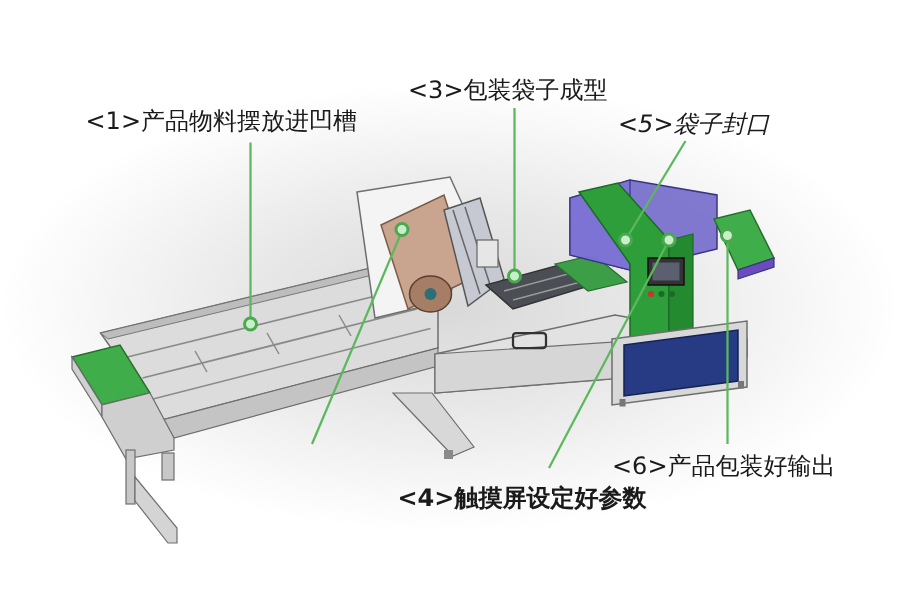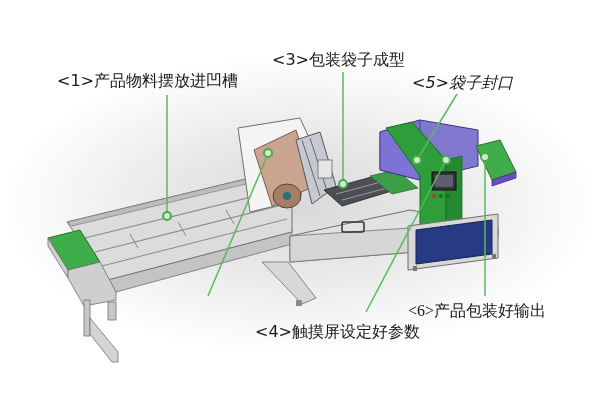--- a/index.html
+++ b/index.html
@@ -102,16 +102,16 @@
     <circle cx="417" cy="160" r="4"></circle>
     <circle cx="268" cy="153" r="4"></circle>
     <circle cx="446" cy="160" r="4"></circle>
     <circle cx="485" cy="157" r="4"></circle>
   </g>
 </svg>
 
 <div class="label" style="left:57px;top:72px;">&lt;1&gt;产品物料摆放进凹槽</div>
 <div class="label" style="left:272px;top:51px;">&lt;3&gt;包装袋子成型</div>
 <div class="label" style="left:412px;top:74px;font-style:italic;">&lt;5&gt;袋子封口</div>
-<div class="label" style="left:255px;top:323px;">&lt;4&gt;触摸屏设定好参数</div>
-<div class="label" style="left:408px;top:302px;font-family:Liberation Serif, serif;">&lt;6&gt;产品包装好输出</div>
+<div class="label" style="left:265px;top:323px;font-weight:bold;">&lt;4&gt;触摸屏设定好参数</div>
+<div class="label" style="left:408px;top:302px;">&lt;6&gt;产品包装好输出</div>
 
 </div>
 
 </body></html>

